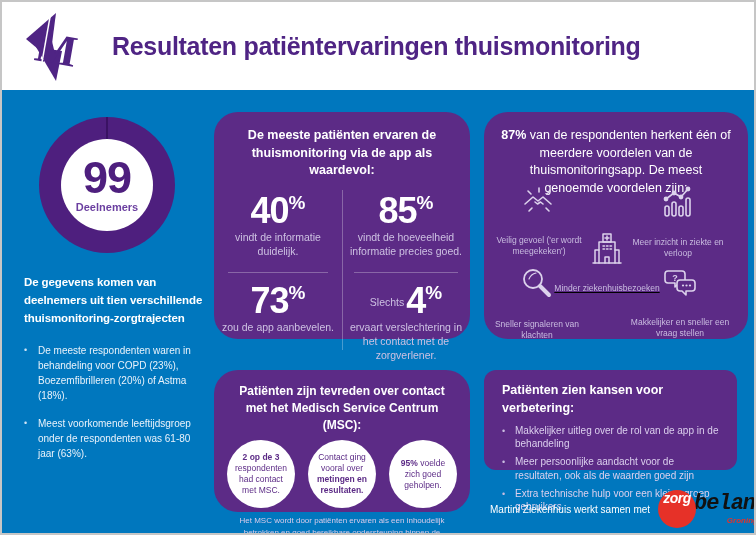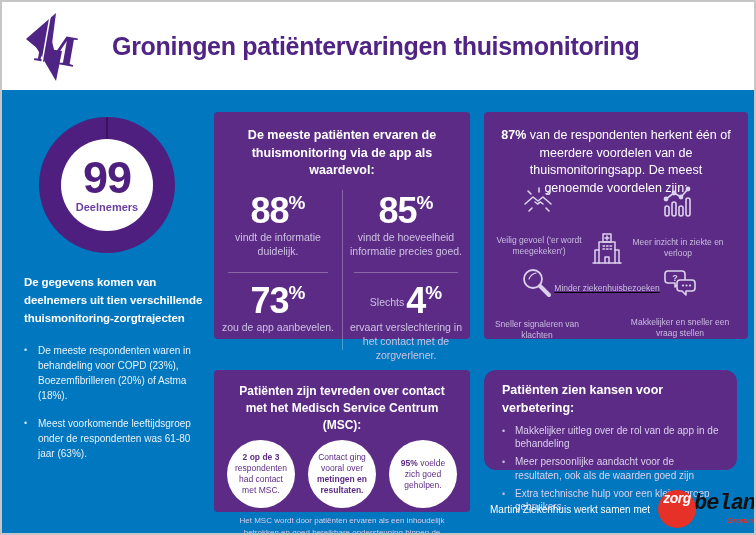--- a/index.html
+++ b/index.html
@@ -46,21 +46,21 @@
   }
   .donut-number { color:#4E1F7E; font-size:45px; font-weight:bold; line-height:0.95; letter-spacing:-1px; }
   .donut-label  { color:#6B3FA0; font-size:11px; font-weight:bold; margin-top:2px; }
   
   .source { position:absolute; left:22px; top:184px; width:182px; color:#fff; }
   .source-title { font-size:11.5px; font-weight:bold; line-height:1.55; letter-spacing:-0.1px; }
   .source ul { list-style:none; margin-top:16px; }
   .source li { display:flex; margin-bottom:13px; color:#E8F2FB; font-size:10px; line-height:1.5; }
   .bullet-dot { flex:0 0 14px; font-size:9px; line-height:1.7; color:#CFE3F5; }
   
-  .card { position:absolute; background:#5C2B86; border-radius:4px; }
+  .card { position:absolute; background:#5C2B86; border-radius:24px; }
   .card-title { color:#fff; font-size:12.5px; font-weight:bold; line-height:1.4; }
   .center { text-align:center; }
   
   .card-app { left:212px; top:22px; width:256px; height:227px; padding-top:15px; }
   .card-app .card-title { width:218px; margin:0 auto; }
   .stats-grid {
     position:relative; margin-top:4px;
     display:grid; grid-template-columns:1fr 1fr;
   }
   .stats-grid::before {
@@ -134,21 +134,21 @@
 
   <div class="header">
     <div class="logo-box">
       <svg width="66" height="74" viewBox="0 0 66 74">
         <polygon points="6,30 36,4 30,50" fill="#4F2484"></polygon>
         <polygon points="16,38 36,72 42,42" fill="#4F2484"></polygon>
         <text x="16" y="54" font-family="Liberation Serif, serif" font-size="44" font-weight="bold" fill="#4F2484" transform="rotate(10 33 37)">M</text>
         <line x1="25" y1="8" x2="25" y2="66" stroke="#ffffff" stroke-width="1.5" transform="rotate(10 33 37)"></line>
       </svg>
     </div>
-    <h1 class="page-title">Groningen patiëntervaringen thuismonitoring</h1>
+    <h1 class="page-title">Resultaten patiëntervaringen thuismonitoring</h1>
   </div>
 
   <div class="body">
 
     <div class="donut">
       <div class="donut-tick"></div>
       <div class="donut-inner">
         <div class="donut-number">99</div>
         <div class="donut-label">Deelnemers</div>
       </div>
@@ -167,21 +167,21 @@
         </li>
       </ul>
     </div>
 
     <section class="card card-app">
       <p class="card-title center">De meeste patiënten ervaren de thuismonitoring via de app als waardevol:</p>
       <div class="stats-grid">
         <div class="hdivider hd-left"></div>
         <div class="hdivider hd-right"></div>
         <div class="stat">
-          <div class="stat-num"><span class="stat-big">88</span><span class="stat-pct">%</span></div>
+          <div class="stat-num"><span class="stat-big">40</span><span class="stat-pct">%</span></div>
           <p class="stat-desc">vindt de informatie duidelijk.</p>
         </div>
         <div class="stat">
           <div class="stat-num"><span class="stat-big">85</span><span class="stat-pct">%</span></div>
           <p class="stat-desc">vindt de hoeveelheid informatie precies goed.</p>
         </div>
         <div class="stat stat-row2">
           <div class="stat-num"><span class="stat-big">73</span><span class="stat-pct">%</span></div>
           <p class="stat-desc">zou de app aanbevelen.</p>
         </div>

